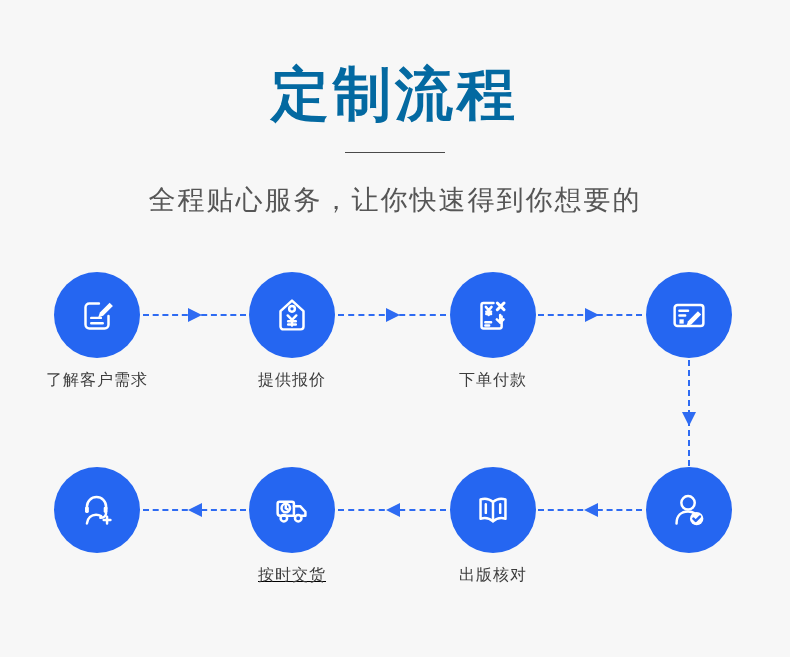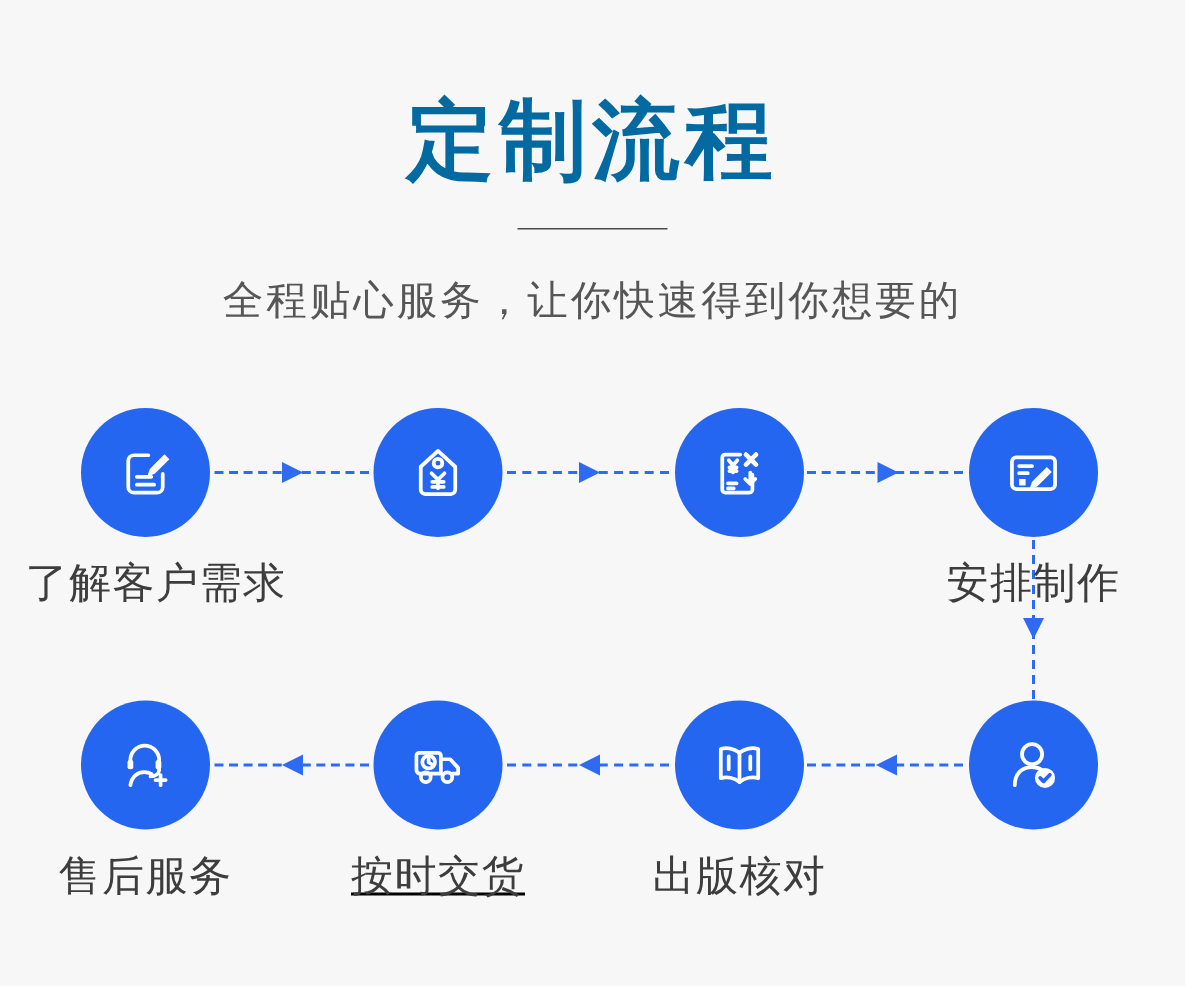--- a/index.html
+++ b/index.html
@@ -21,21 +21,21 @@
   }
   .step{position:absolute;width:160px;text-align:center;z-index:2;}
   .circle{
     width:86px;height:86px;border-radius:50%;background:#2566f1;margin:0 auto;
     display:flex;align-items:center;justify-content:center;
   }
   .circle svg{width:46px;height:46px;display:block;}
   .ic{fill:none;stroke:#ffffff;stroke-width:2.6;stroke-linecap:round;stroke-linejoin:round;}
   .ic-fill{fill:#ffffff;stroke:none;}
   .step-label{
-    margin-top:12px;font-size:28px;color:#3d3d3d;letter-spacing:1px;white-space:nowrap;
+    margin-top:12px;font-size:16px;color:#3d3d3d;letter-spacing:1px;white-space:nowrap;
   }
   
   .conn-h{position:absolute;height:0;border-top:2px dashed #2e6bf2;z-index:1;}
   .conn-v{position:absolute;width:0;border-left:2px dashed #2e6bf2;z-index:1;}
   .arrow{position:absolute;width:0;height:0;z-index:1;}
   .arrow.right{border-top:7px solid transparent;border-bottom:7px solid transparent;border-left:14px solid #2e6bf2;}
   .arrow.left{border-top:7px solid transparent;border-bottom:7px solid transparent;border-right:14px solid #2e6bf2;}
   .arrow.down{border-left:7px solid transparent;border-right:7px solid transparent;border-top:14px solid #2e6bf2;}
   
   .s1{left:17px;top:272px;}  .s2{left:212px;top:272px;}
@@ -83,48 +83,49 @@
 <div class="step s2">
   <div class="circle">
     <span>
       <svg viewBox="0 0 48 48">
         <path class="ic" d="M12 20 24 9l12 11v16a3 3 0 0 1-3 3H15a3 3 0 0 1-3-3z"></path>
         <circle class="ic" cx="24" cy="17.5" r="3"></circle>
         <path class="ic" d="M19.5 24.5 24 29l4.5-4.5M24 29v6M20 30.5h8M20 34h8"></path>
       </svg>
     </span>
   </div>
+  <div class="step-label">提供报价</div>
 </div>
 
 <div class="step s3">
   <div class="circle">
     <span>
       <svg viewBox="0 0 48 48">
         <path class="ic" d="M24.5 11.5H14a2 2 0 0 0-2 2V36a2 2 0 0 0 2 2h17a2 2 0 0 0 2-2V25.5"></path>
         <path class="ic" d="M16.5 15.5 19.5 19l3-3.5M19.5 19v5M17 20.5h5M17 23h5"></path>
         <path class="ic" style="stroke-width:3.2" d="m28.5 11.5 7 7M35.5 11.5l-7 7"></path>
         <path class="ic" d="M31.5 24v8M28 28.5l3.5 3.5 3.5-3.5"></path>
         <path class="ic" d="M16 31.5h6M16 35h4"></path>
       </svg>
     </span>
   </div>
+  <div class="step-label">下单付款</div>
 </div>
 
 <div class="step s4">
   <div class="circle">
     <span>
       <svg viewBox="0 0 48 48">
         <rect class="ic" x="9" y="13.5" width="30" height="22" rx="3"></rect>
         <path class="ic" d="M14 19.5h9M14 24.5h6"></path>
         <rect class="ic-fill" x="14" y="28.5" width="4.5" height="4.5"></rect>
         <path class="ic-fill" d="m23 30.5 10.3-10.3 3.4 3.4L26.4 33.9l-5.2 1.8z"></path>
       </svg>
     </span>
   </div>
-  <div class="step-label">安排制作</div>
 </div>
 
 <div class="step s5">
   <div class="circle">
     <span>
       <svg viewBox="0 0 48 48">
         <circle class="ic" cx="23" cy="16.5" r="7"></circle>
         <path class="ic" d="M11 38c0-8.3 5.2-12.5 12-12.5 2.6 0 5 .7 6.9 2"></path>
         <circle class="ic-fill" cx="32" cy="33" r="7"></circle>
         <path style="fill:none;stroke:#2566f1;stroke-width:2.6;stroke-linecap:round;stroke-linejoin:round" d="m28.6 33 2.4 2.4 4.4-4.6"></path>
@@ -167,14 +168,13 @@
       <svg viewBox="0 0 48 48">
         <path class="ic" d="M13.5 22.5v-2a10 10 0 0 1 20 0v2"></path>
         <rect class="ic-fill" x="11.5" y="20.5" width="4" height="6.5" rx="1.5"></rect>
         <rect class="ic-fill" x="31" y="20.5" width="4" height="6.5" rx="1.5"></rect>
         <path class="ic" d="M33.5 27c0 3.2-2.8 5-6 5"></path>
         <path class="ic" d="M13.5 38c.8-5.8 4.7-9 9.5-9 2 0 3.8.5 5.3 1.4"></path>
         <path class="ic" d="M31 34.5h7M34.5 31v7"></path>
       </svg>
     </span>
   </div>
-  <div class="step-label">售后服务</div>
 </div>
 
 </body></html>

